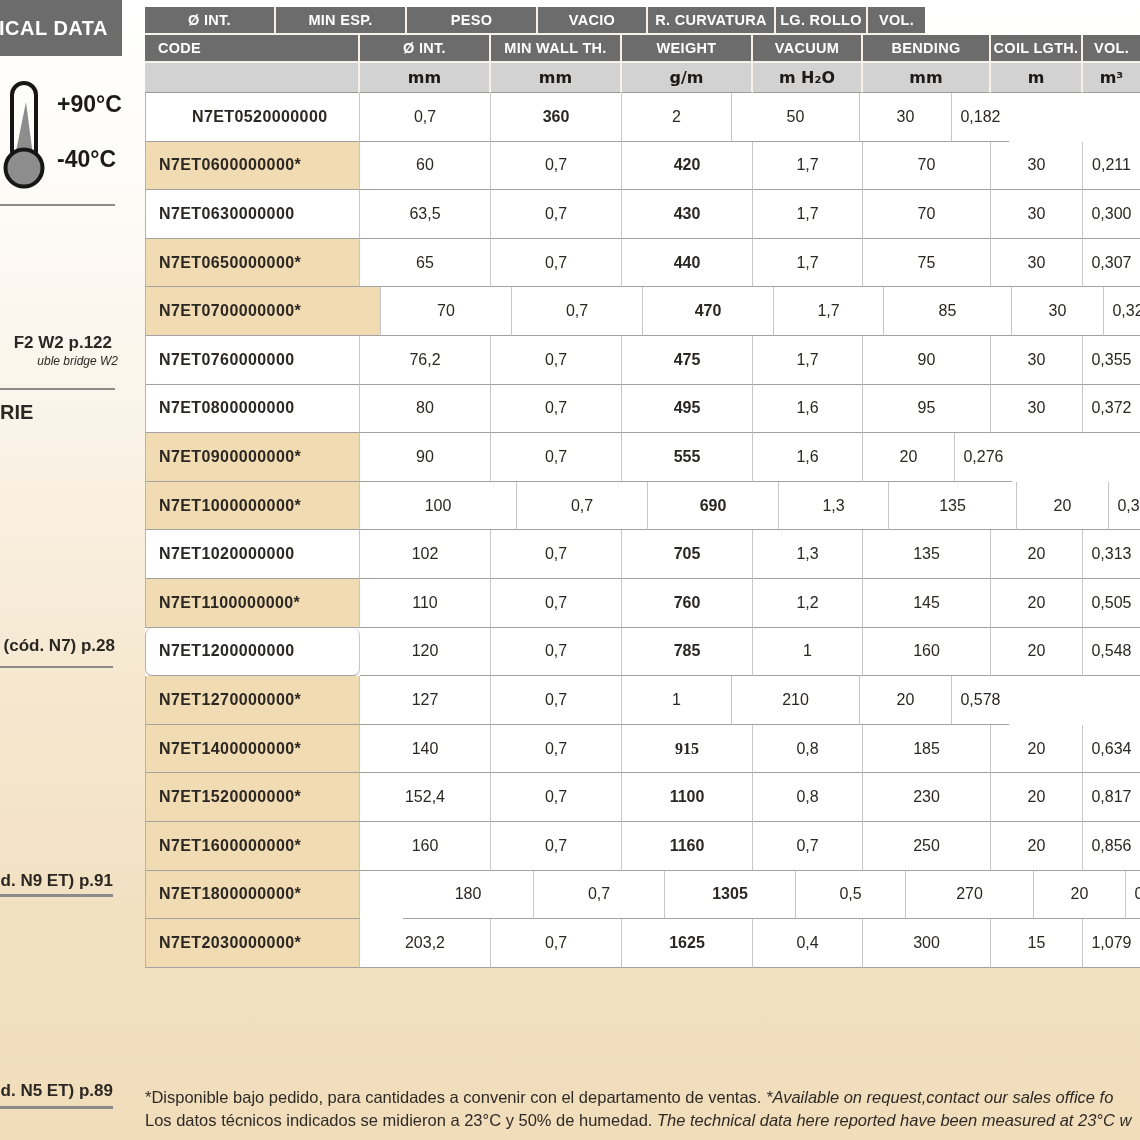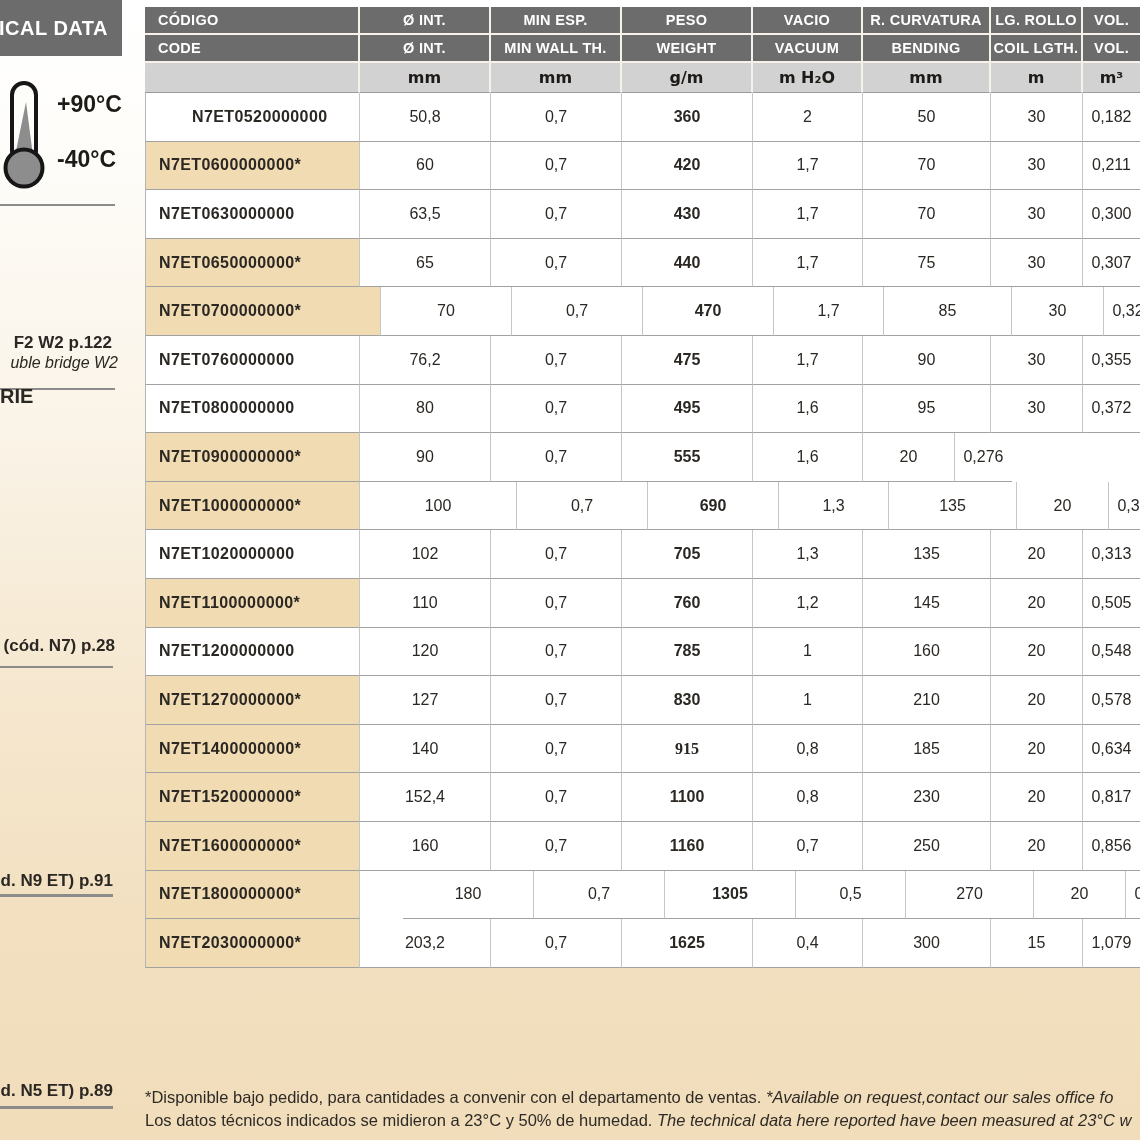--- a/index.html
+++ b/index.html
@@ -21,21 +21,21 @@
     display:flex; align-items:center; justify-content:flex-end;
     padding-right:14px; white-space:nowrap; overflow:hidden;
   }
   .thermo { position:absolute; left:2px; top:80px; }
   .temp { position:absolute; left:57px; font-weight:bold; font-size:23px; color:#1d1a17; white-space:nowrap; }
   .t-high { top:91px; }
   .t-low  { top:146px; }
   .sb-div { position:absolute; left:0; background:#8b8b8b; height:2px; }
   .sb-ref { position:absolute; left:0; font-weight:bold; font-size:17px; white-space:nowrap; overflow:hidden; }
   .sb-ref.right { text-align:right; }
-  .sb-ital { position:absolute; left:0; font-style:italic; font-size:16px; text-align:right; white-space:nowrap; }
+  .sb-ital { position:absolute; left:0; font-style:italic; font-size:12px; text-align:right; white-space:nowrap; }
   .sb-serie { position:absolute; left:0; font-weight:bold; font-size:20px; white-space:nowrap; }
 
   
   #tbl { position:absolute; left:145px; top:7px; width:995px; }
   .h-row, .u-row, .t-row { display:flex; }
   .cell { flex:0 0 auto; display:flex; align-items:center; justify-content:center; overflow:hidden; }
   .h-row { height:28px; }
   .h-row .cell {
     background:#6c6c6c; color:#ffffff; font-weight:bold; font-size:14.5px;
     border-right:2px solid #f6f2ea; border-bottom:2px solid #f6f2ea; letter-spacing:.3px;
@@ -83,34 +83,33 @@
   </svg>
   <div class="temp t-high">+90°C</div>
   <div class="temp t-low">-40°C</div>
 
   <div class="sb-div" style="top:204px; width:115px;"></div>
 
   <div class="sb-ref right" style="top:333px; width:112px;">F2 W2 p.122</div>
   <div class="sb-ital" style="top:354px; width:118px;">uble bridge W2</div>
   <div class="sb-div" style="top:388px; width:115px;"></div>
 
-  <div class="sb-serie" style="top:385px;">RIE</div>
+  <div class="sb-serie" style="top:401px;">RIE</div>
 
   <div class="sb-ref right" style="top:636px; width:115px;">(cód. N7) p.28</div>
   <div class="sb-div" style="top:666px; width:113px;"></div>
 
   <div class="sb-ref right" style="top:871px; width:113px;">d. N9 ET) p.91</div>
   <div class="sb-div" style="top:894px; width:113px; height:3px;"></div>
 
   <div class="sb-ref right" style="top:1081px; width:113px;">d. N5 ET) p.89</div>
   <div class="sb-div" style="top:1106px; width:113px; height:3px;"></div>
 
   <div id="tbl">
       <div class="h-row">
-        <div class="cell first" style="width: 215px;">CÓDIGO</div>
         <div class="cell" style="width: 131px;">Ø INT.</div>
         <div class="cell" style="width: 131px;">MIN ESP.</div>
         <div class="cell" style="width: 131px;">PESO</div>
         <div class="cell" style="width: 110px;">VACIO</div>
         <div class="cell" style="width: 128px;">R. CURVATURA</div>
         <div class="cell" style="width: 92px;">LG. ROLLO</div>
         <div class="cell lastc" style="width: 57px;">VOL.</div>
       </div>
       <div class="h-row">
         <div class="cell first" style="width: 215px;">CODE</div>
@@ -127,21 +126,20 @@
         <div class="cell" style="width: 131px;">mm</div>
         <div class="cell" style="width: 131px;">mm</div>
         <div class="cell" style="width: 131px;">g/m</div>
         <div class="cell" style="width: 110px;">m H₂O</div>
         <div class="cell" style="width: 128px;">mm</div>
         <div class="cell" style="width: 92px;">m</div>
         <div class="cell lastc" style="width: 57px;">m³</div>
       </div>
       <div class="t-row">
         <div class="cell code-cell" style="width: 215px; padding-left: 46px;">N7ET0520000000</div>
-        <div class="cell d-cell" style="width: 131px;">50,8</div>
         <div class="cell d-cell" style="width: 131px;">0,7</div>
         <div class="cell d-cell peso" style="width: 131px;">360</div>
         <div class="cell d-cell" style="width: 110px;">2</div>
         <div class="cell d-cell" style="width: 128px;">50</div>
         <div class="cell d-cell" style="width: 92px;">30</div>
         <div class="cell d-cell lastc" style="width: 57px;">0,182</div>
       </div>
       <div class="t-row">
         <div class="cell code-cell starred" style="width: 215px;">N7ET0600000000*</div>
         <div class="cell d-cell" style="width: 131px;">60</div>
@@ -235,34 +233,33 @@
         <div class="cell code-cell starred" style="width: 215px;">N7ET1100000000*</div>
         <div class="cell d-cell" style="width: 131px;">110</div>
         <div class="cell d-cell" style="width: 131px;">0,7</div>
         <div class="cell d-cell peso" style="width: 131px;">760</div>
         <div class="cell d-cell" style="width: 110px;">1,2</div>
         <div class="cell d-cell" style="width: 128px;">145</div>
         <div class="cell d-cell" style="width: 92px;">20</div>
         <div class="cell d-cell lastc" style="width: 57px;">0,505</div>
       </div>
       <div class="t-row">
-        <div class="cell code-cell" style="width: 215px;">N7ET1200000000</div>
+        <div class="cell code-cell" style="width: 215px; border-radius: 7px;">N7ET1200000000</div>
         <div class="cell d-cell" style="width: 131px;">120</div>
         <div class="cell d-cell" style="width: 131px;">0,7</div>
         <div class="cell d-cell peso" style="width: 131px;">785</div>
         <div class="cell d-cell" style="width: 110px;">1</div>
         <div class="cell d-cell" style="width: 128px;">160</div>
         <div class="cell d-cell" style="width: 92px;">20</div>
         <div class="cell d-cell lastc" style="width: 57px;">0,548</div>
       </div>
       <div class="t-row">
         <div class="cell code-cell starred" style="width: 215px;">N7ET1270000000*</div>
         <div class="cell d-cell" style="width: 131px;">127</div>
         <div class="cell d-cell" style="width: 131px;">0,7</div>
-        <div class="cell d-cell peso" style="width: 131px;">830</div>
         <div class="cell d-cell" style="width: 110px;">1</div>
         <div class="cell d-cell" style="width: 128px;">210</div>
         <div class="cell d-cell" style="width: 92px;">20</div>
         <div class="cell d-cell lastc" style="width: 57px;">0,578</div>
       </div>
       <div class="t-row">
         <div class="cell code-cell starred" style="width: 215px;">N7ET1400000000*</div>
         <div class="cell d-cell" style="width: 131px;">140</div>
         <div class="cell d-cell" style="width: 131px;">0,7</div>
         <div class="cell d-cell peso" style="width: 131px; font-family: Liberation Serif, serif;">915</div>

